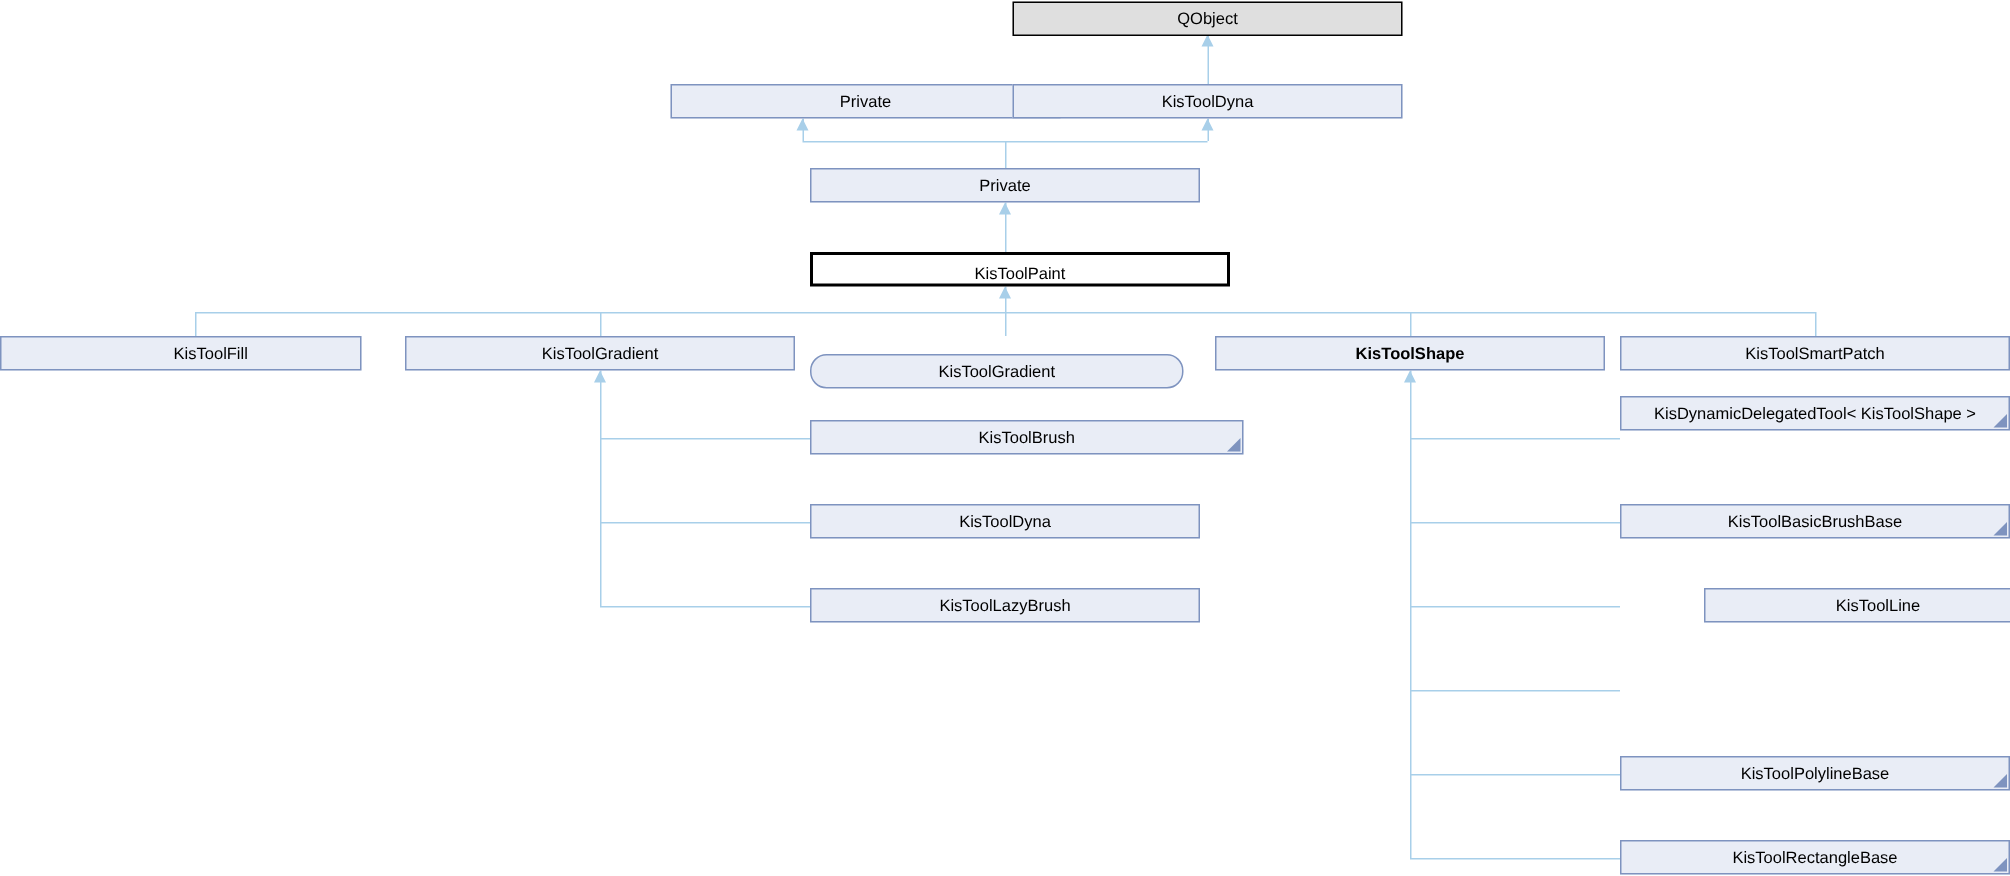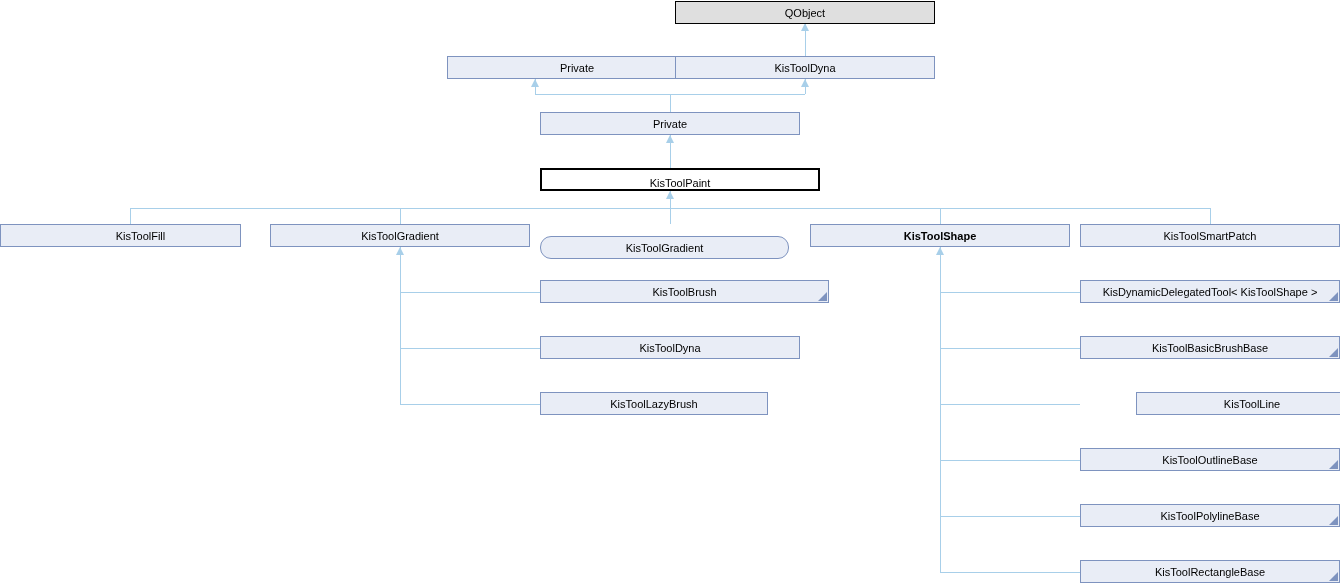--- a/index.html
+++ b/index.html
@@ -127,40 +127,36 @@
     <div class="node class" style="left: 810px; top: 224px; width: 260px; font-weight: bold;">
       <span class="lbl">KisToolShape</span>
     </div>
     <div class="node class" style="left: 1080px; top: 224px; width: 260px;">
       <span class="lbl">KisToolSmartPatch</span>
     </div>
     <div class="node class" style="left: 540px; top: 280px; width: 289px;">
       <span class="lbl">KisToolBrush</span>
       <div class="fold" style="border-bottom-color: rgb(126, 147, 191);"></div>
     </div>
-    <div class="node class" style="left: 1080px; top: 280px; width: 260px;">
+    <div class="node class" style="left: 1080px; top: 264px; width: 260px;">
       <span class="lbl">KisDynamicDelegatedTool&lt; KisToolShape &gt;</span>
       <div class="fold" style="border-bottom-color: rgb(126, 147, 191);"></div>
     </div>
     <div class="node class" style="left: 540px; top: 336px; width: 260px;">
       <span class="lbl">KisToolDyna</span>
     </div>
     <div class="node class" style="left: 1080px; top: 336px; width: 260px;">
       <span class="lbl">KisToolBasicBrushBase</span>
       <div class="fold" style="border-bottom-color: rgb(126, 147, 191);"></div>
     </div>
-    <div class="node class" style="left: 540px; top: 392px; width: 228px;">
+    <div class="node class" style="left: 540px; top: 392px; width: 260px;">
       <span class="lbl">KisToolLazyBrush</span>
     </div>
     <div class="node class" style="left: 1136px; top: 392px; width: 232px;">
       <span class="lbl">KisToolLine</span>
-    </div>
-    <div class="node class" style="left: 1080px; top: 448px; width: 260px;">
-      <span class="lbl">KisToolOutlineBase</span>
-      <div class="fold" style="border-bottom-color: rgb(126, 147, 191);"></div>
     </div>
     <div class="node class" style="left: 1080px; top: 504px; width: 260px;">
       <span class="lbl">KisToolPolylineBase</span>
       <div class="fold" style="border-bottom-color: rgb(126, 147, 191);"></div>
     </div>
     <div class="node class" style="left: 1080px; top: 560px; width: 260px;">
       <span class="lbl">KisToolRectangleBase</span>
       <div class="fold" style="border-bottom-color: rgb(126, 147, 191);"></div>
     </div>
   </div>

